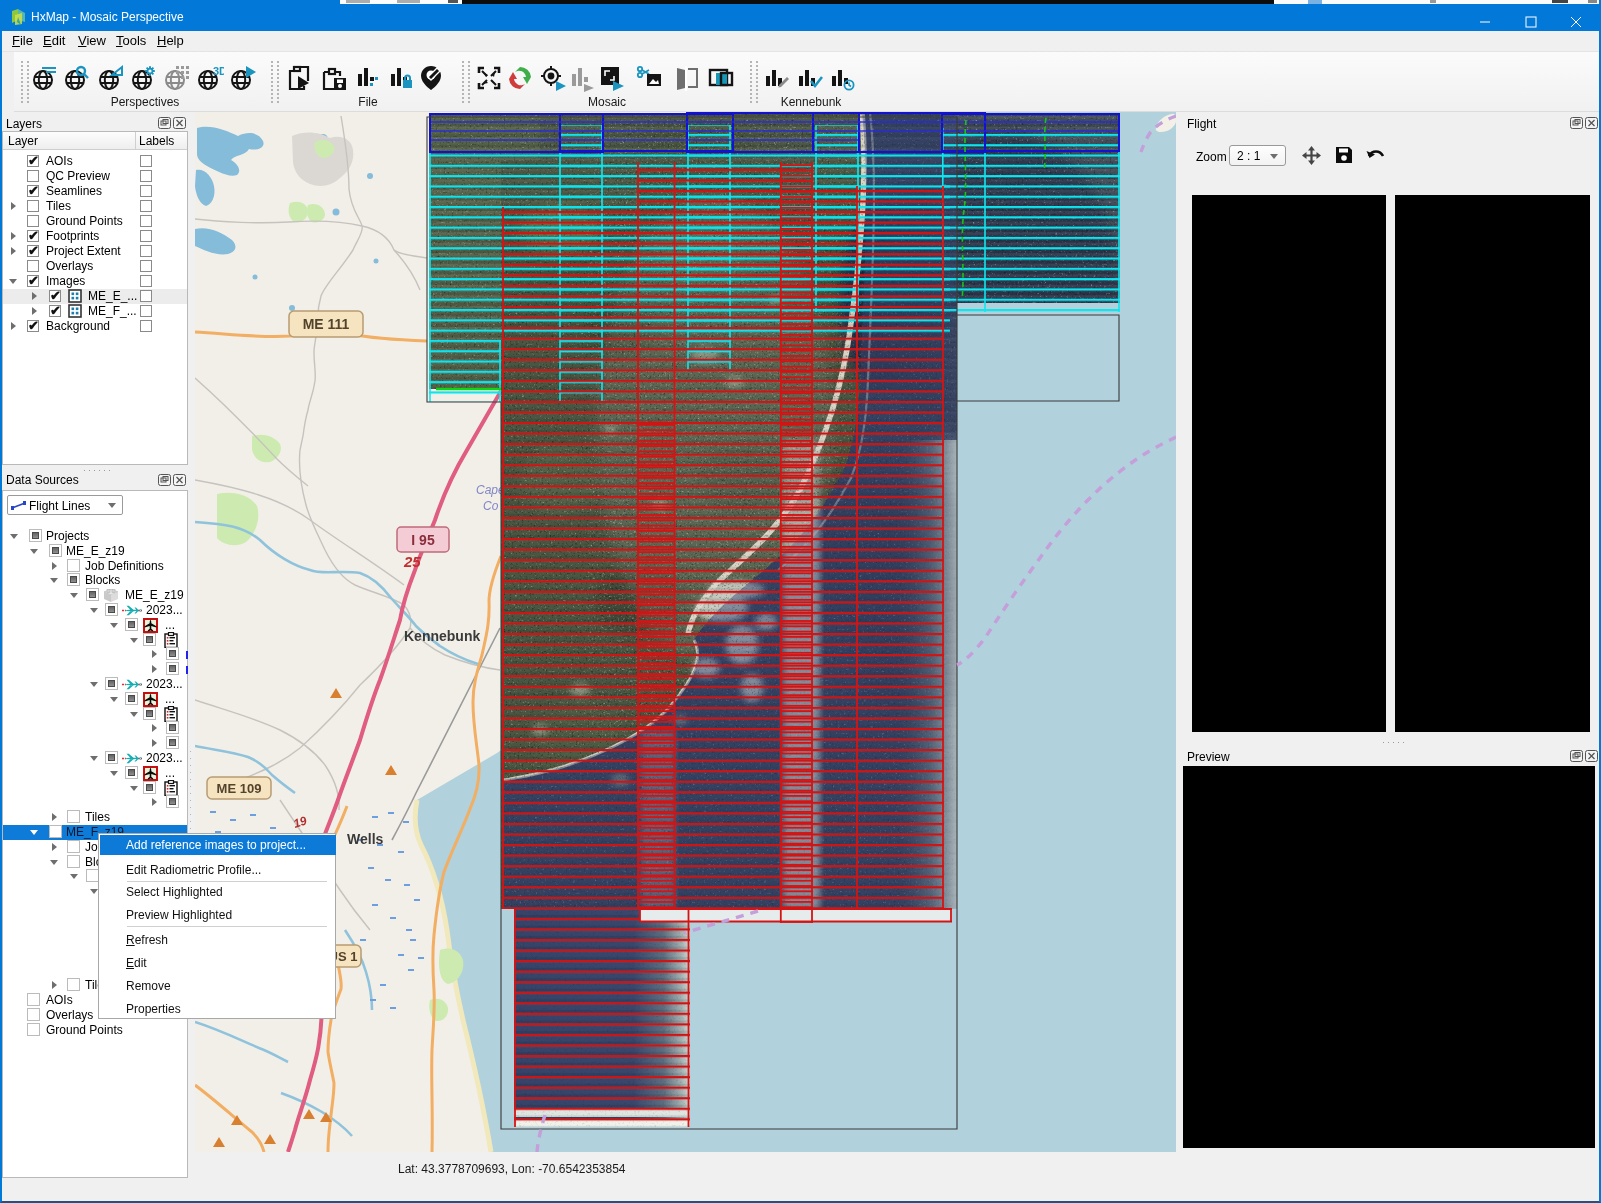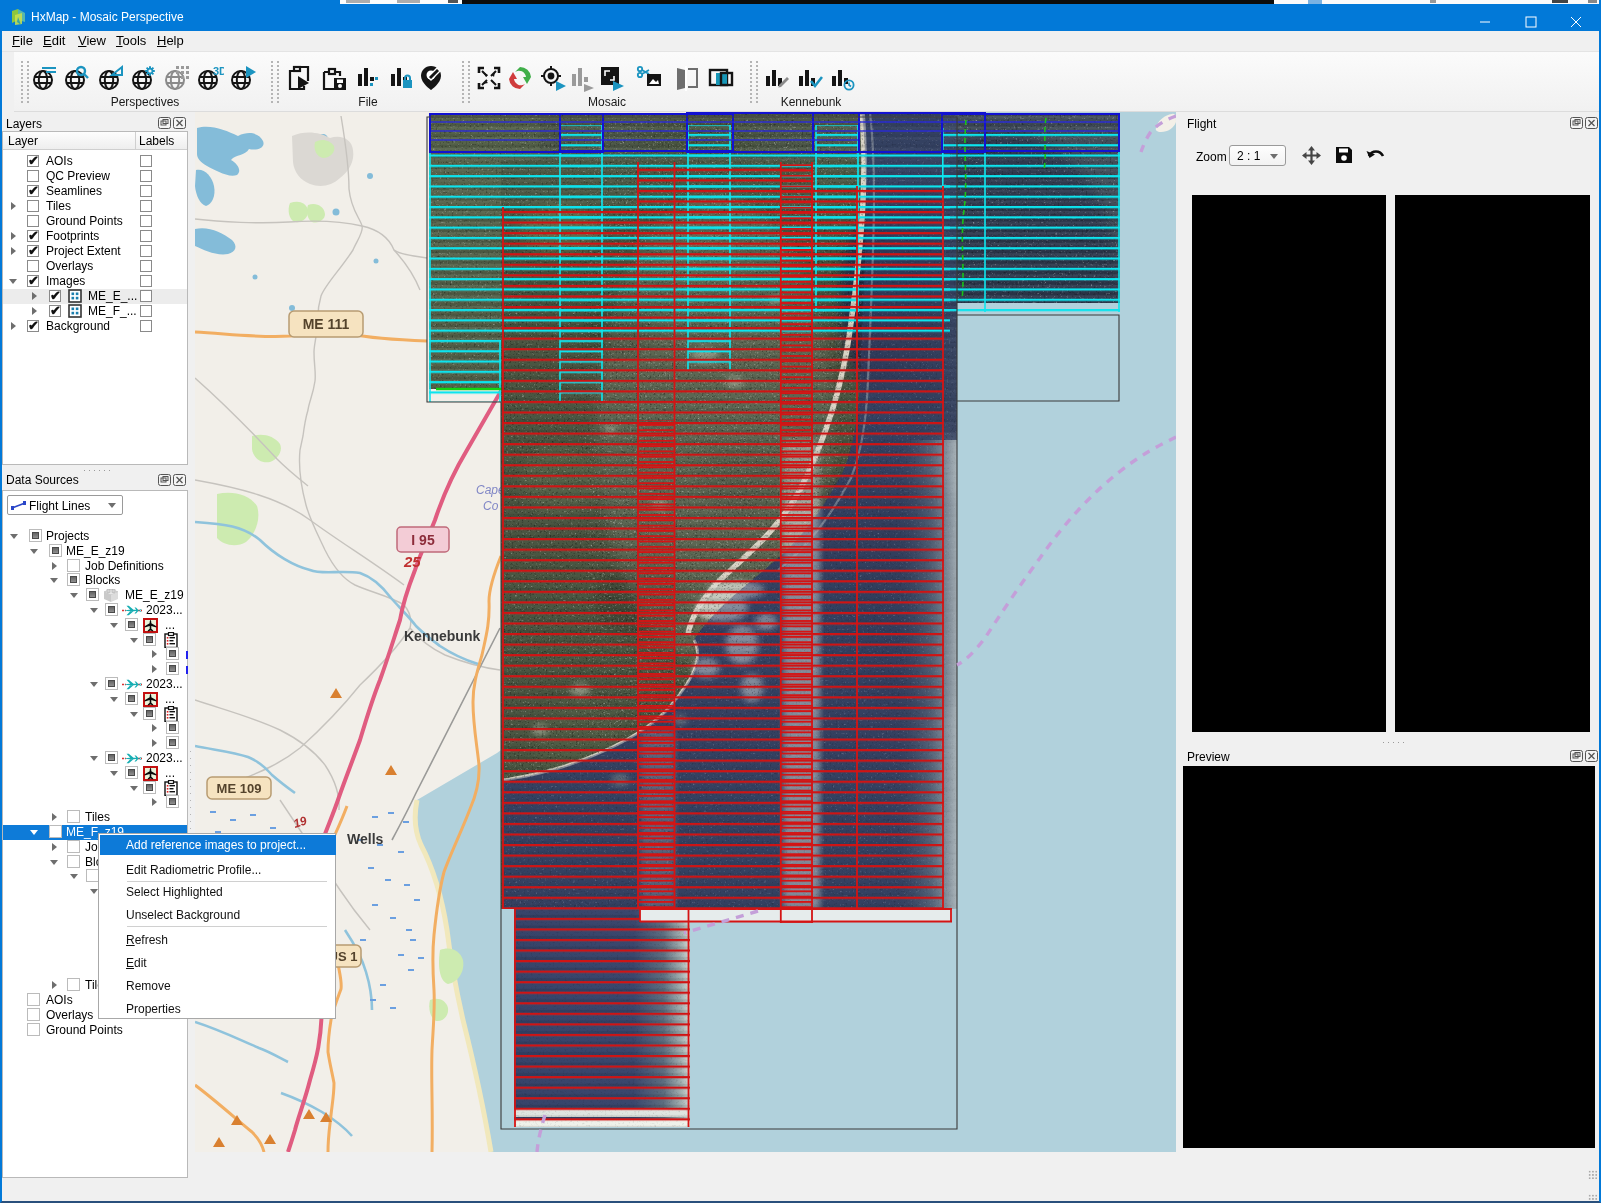--- a/index.html
+++ b/index.html
@@ -643,21 +643,21 @@
           <span class="arr-r" style="left:149px"></span>
           <span class="cbp" style="left:163px">
             <span class="in"></span>
           </span>
         </div>
     <div class="trow" style="top:319px">
           <span class="arr-r" style="left:49px"></span>
           <span class="cbp" style="left:64px"></span>
           <span class="abs" style="left:82px">Tiles</span>
         </div>
-    <div class="trow" style="top:334px;background:#0e7bd8;color:#ffffff">
+    <div class="trow" style="top:334px;background:#0e7bd8;color:#0f172a">
           <span class="arr-d" style="left:27px;border-top-color:#fff"></span>
           <span class="cbp" style="left:46px"></span>
           <span class="abs" style="left:63px">ME_F_z19</span>
         </div>
     <div class="trow" style="top:349px">
           <span class="arr-r" style="left:49px"></span>
           <span class="cbp" style="left:64px"></span>
           <span class="abs" style="left:82px">Job Definitions</span>
         </div>
     <div class="trow" style="top:364px">
@@ -1007,25 +1007,28 @@
         <rect x="5" y="2.5" width="5" height="4" fill="none" stroke="#555"></rect>
       </svg>
   <svg class="abs" style="left:409px;top:638px" width="13" height="12" viewBox="0 0 13 12">
         <rect x="0.5" y="0.5" width="12" height="11" rx="2" fill="#f4f4f4" stroke="#555"></rect>
         <path d="M3.5 3 L9.5 9 M9.5 3 L3.5 9" stroke="#555" stroke-width="1.3"></path>
       </svg>
   <div class="blackbox" style="left:7px;top:654px;width:412px;height:382px"></div>
   <div class="abs" style="left:412px;top:1058px;width:9px;height:9px;background-image:radial-gradient(circle,#aaa 0.9px,transparent 1.1px);background-size:3.3px 3.3px"></div>
   <div class="abs" style="left:412px;top:1082px;width:9px;height:9px;background-image:radial-gradient(circle,#aaa 0.9px,transparent 1.1px);background-size:3.3px 3.3px"></div>
 </div>
+<div id="statusbar" class="abs">
+      <span class="abs" style="left:398px;top:10px">Lat: 43.3778709693, Lon: -70.6542353854</span>
+    </div>
 <div id="ctxmenu" class="abs">
   <div class="ci hl" style="top:1px">Add reference images to project...</div>
   <div class="ci" style="top:26px">Edit Radiometric Profile...</div>
   <div class="csep" style="top:47px"></div>
   <div class="ci" style="top:48px">Select Highlighted</div>
-  <div class="ci" style="top:71px">Unselect Background</div>
+  <div class="ci" style="top:71px">Preview Highlighted</div>
   <div class="csep" style="top:92px"></div>
   <div class="ci" style="top:96px"><u>R</u>efresh</div>
   <div class="ci" style="top:119px"><u>E</u>dit</div>
   <div class="ci" style="top:142px">Remove</div>
   <div class="ci" style="top:165px">Properties</div>
 </div>
 <div id="winborder" class="abs"></div>
 </div>
 </body></html>

